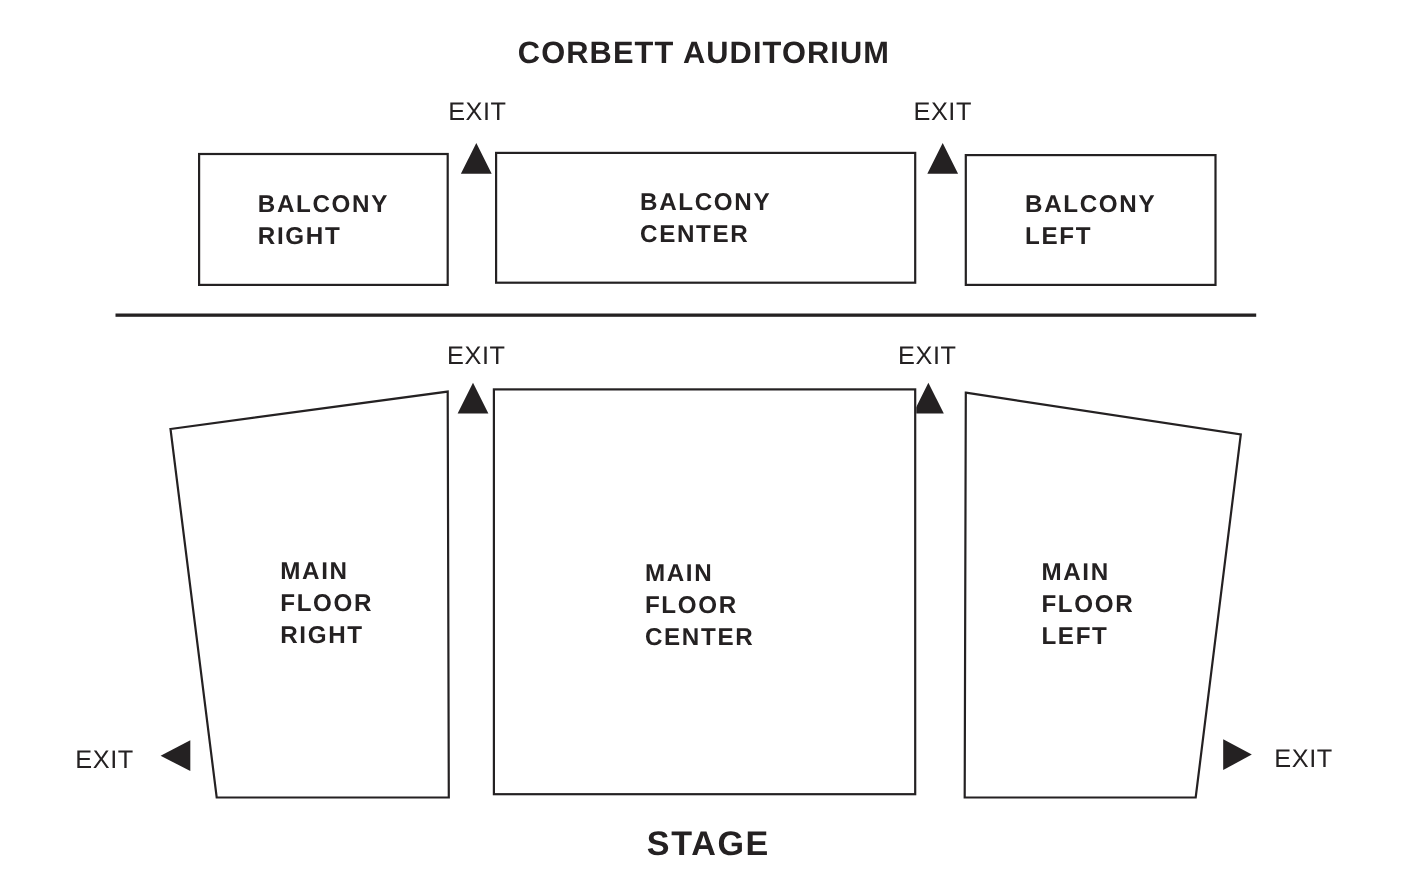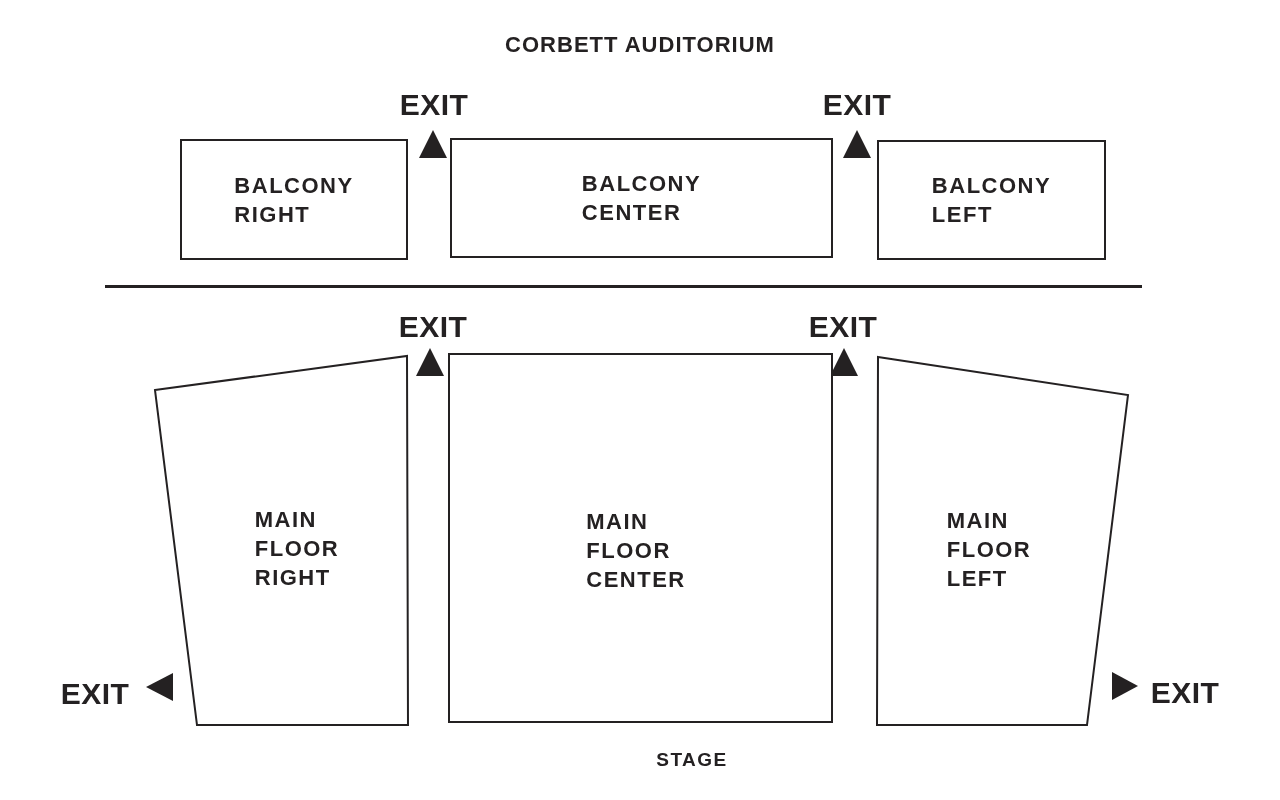--- a/index.html
+++ b/index.html
@@ -12,25 +12,25 @@
     font-family:"Liberation Sans", sans-serif;
     color:var(--ink);
     width:1280px;height:800px;overflow:hidden;
   }
   .canvas{
     position:relative;width:1280px;height:800px;background:var(--bg);
     font-weight:700;
   }
   .title{
     position:absolute;left:0;top:32px;width:1280px;
-    text-align:center;font-size:22px;font-weight:700;letter-spacing:1px;
+    text-align:center;font-size:28px;font-weight:700;letter-spacing:1px;
   }
   .exit-label{
     position:absolute;transform:translateX(-50%);
-    font-size:30px;font-weight:700;letter-spacing:0.5px;white-space:nowrap;
+    font-size:23px;font-weight:400;letter-spacing:0.5px;white-space:nowrap;
   }
   .tri{position:absolute;width:0;height:0;}
   .tri-up{
     border-left:14px solid transparent;
     border-right:14px solid transparent;
     border-bottom:28px solid var(--ink);
   }
   .tri-left{
     border-top:14px solid transparent;
     border-bottom:14px solid transparent;
@@ -52,21 +52,21 @@
   .float-label{
     position:absolute;transform:translate(-50%,-50%);
   }
   .divider{
     position:absolute;left:105px;top:285px;width:1037px;height:3px;
     background:var(--ink);
   }
   .shapes{position:absolute;left:0;top:0;width:1280px;height:800px;}
   .stage-label{
     position:absolute;left:644px;top:749px;transform:translateX(-50%);
-    font-size:19px;font-weight:700;letter-spacing:1.5px;margin-left:48px;
+    font-size:31px;font-weight:700;letter-spacing:1.5px;
   }
 </style>
 </head>
 <body>
 
 <div class="canvas">
 
   <div class="title">CORBETT AUDITORIUM</div>
 
   <div class="exit-label" style="left:434px;top:88px;">EXIT</div>

